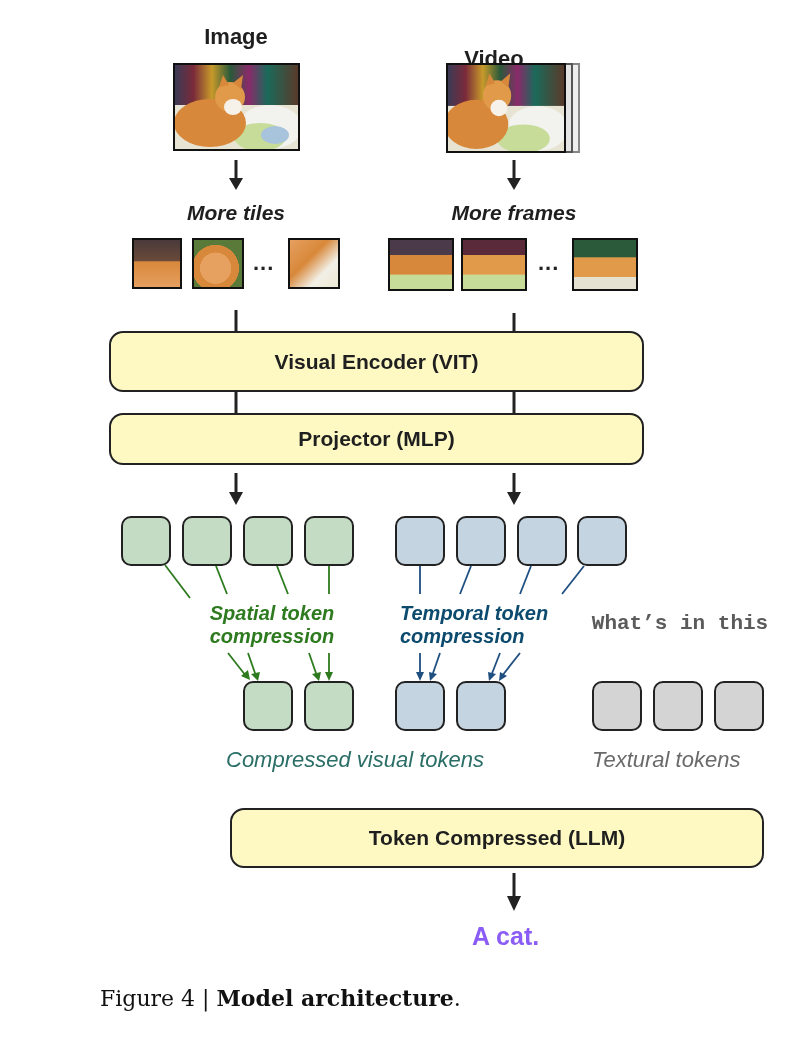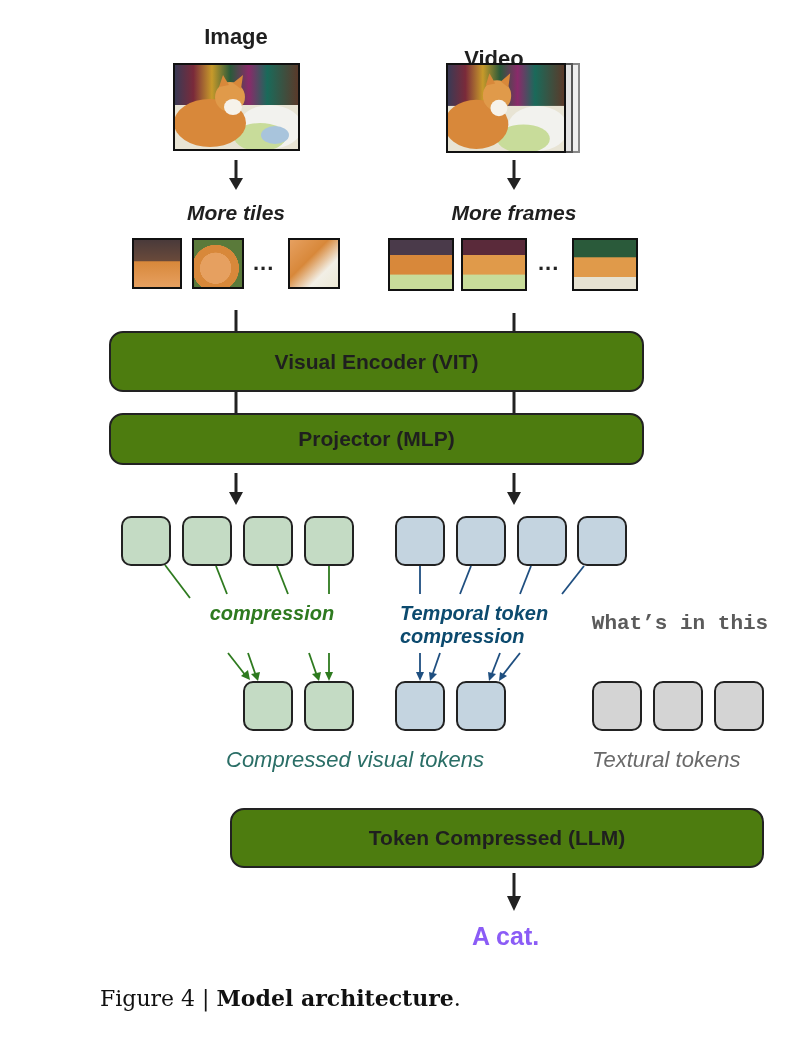--- a/index.html
+++ b/index.html
@@ -1,20 +1,20 @@
 <!DOCTYPE html>
 <html><head>
 <meta charset="utf-8">
 <style>
   html, body { margin:0; padding:0; background:#ffffff; }
   body { width:794px; height:1038px; position:relative; overflow:hidden; font-family:"Liberation Sans", sans-serif; }
   .abs { position:absolute; }
   .title { font-weight:bold; font-size:22px; color:#1f1f1f; text-align:center; }
   .subtitle { font-weight:bold; font-style:italic; font-size:21px; color:#1f1f1f; text-align:center; }
-  .box { border:2px solid #222; border-radius:14px; background:#4d7c0f; display:flex; align-items:center; justify-content:center; font-weight:bold; font-size:21px; color:#1f1f1f; box-sizing:border-box; }
+  .box { border:2px solid #222; border-radius:14px; background:#fef9c3; display:flex; align-items:center; justify-content:center; font-weight:bold; font-size:21px; color:#1f1f1f; box-sizing:border-box; }
   .photo { border:2px solid #111; box-sizing:border-box; overflow:hidden; }
   .tok { border:2px solid #222; border-radius:10px; box-sizing:border-box; width:50px; height:50px; }
   .tok.green { background:#c4dbc4; }
   .tok.blue { background:#c4d4e0; }
   .tok.gray { background:#d4d4d4; }
   .lbl-green { color:#2e7a1f; font-weight:bold; font-style:italic; font-size:20px; line-height:23px; text-align:center; }
   .lbl-blue { color:#0c4a6e; font-weight:bold; font-style:italic; font-size:20px; line-height:23px; text-align:center; }
   .lbl-gray { color:#5b5b5b; font-weight:bold; font-size:21px; line-height:26px; text-align:center; }
   .caption-teal { color:#2a6e66; font-style:italic; font-size:22px; }
   .caption-gray { color:#6a6a6a; font-style:italic; font-size:22px;text-align:right; }
@@ -100,20 +100,21 @@
 <div class="abs tok green" style="left:182px;top:516px;"></div>
 <div class="abs tok green" style="left:243px;top:516px;"></div>
 <div class="abs tok green" style="left:304px;top:516px;"></div>
 
 <div class="abs tok blue" style="left:395px;top:516px;"></div>
 <div class="abs tok blue" style="left:456px;top:516px;"></div>
 <div class="abs tok blue" style="left:517px;top:516px;"></div>
 <div class="abs tok blue" style="left:577px;top:516px;"></div>
 
 <div class="abs lbl-green" style="left:192px;top:602px;width:160px;">
+  <div>Spatial token</div>
   <div>compression</div>
 </div>
 <div class="abs lbl-blue" style="left:400px;top:602px;width:176px;text-align:left;">
   <div>Temporal token</div>
   <div>compression</div>
 </div>
 
 <div class="abs lbl-gray" style="left:590px;top:611px;width:180px;font-family:Liberation Mono, monospace;">
   <div>What’s in this</div>
 </div>

